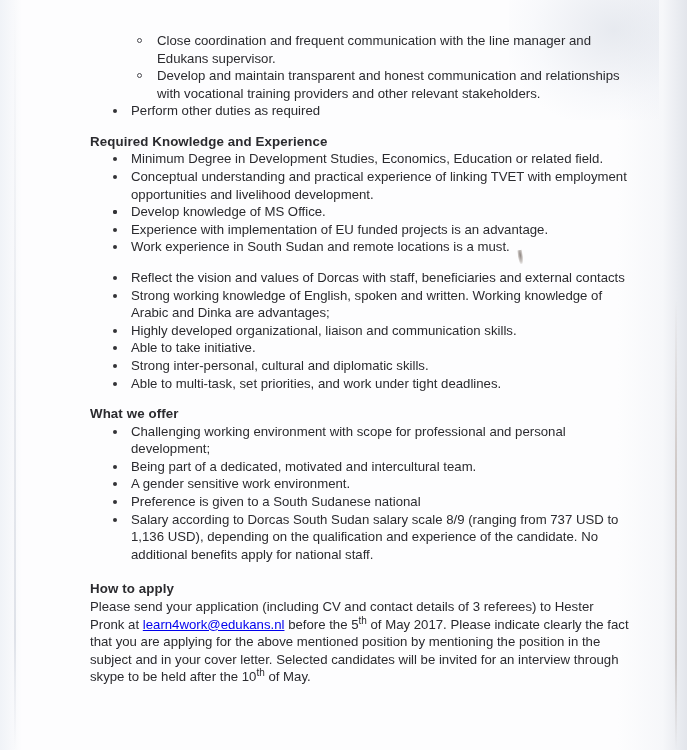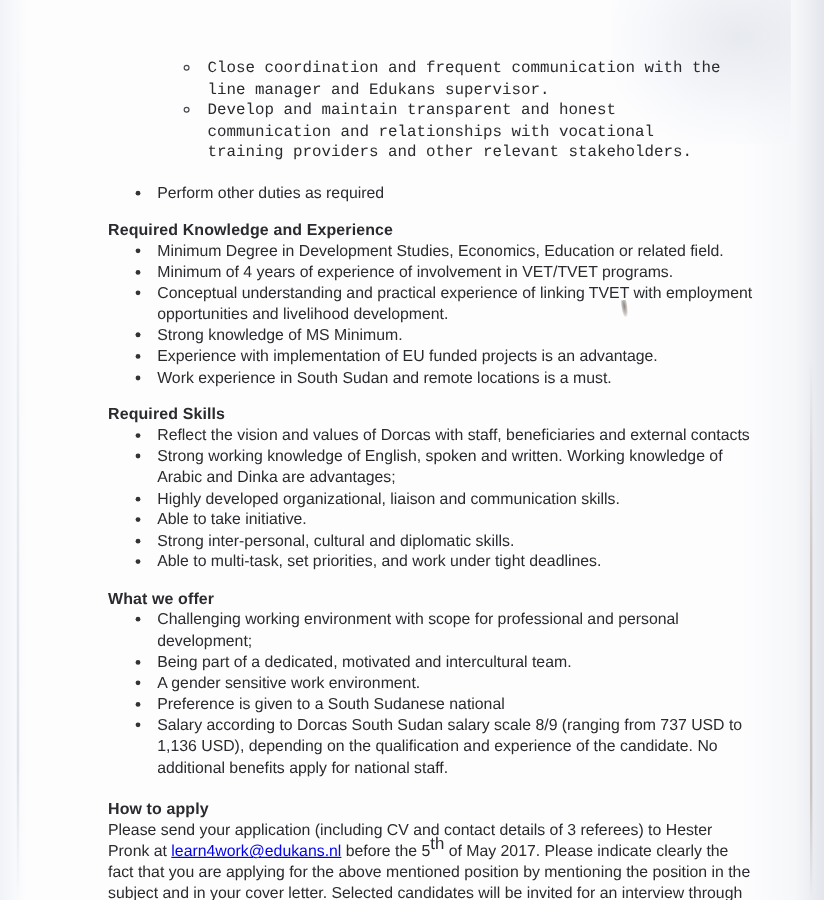--- a/index.html
+++ b/index.html
@@ -95,23 +95,22 @@
     position: absolute;
     left: 23px;
     top: 7px;
     width: 4px;
     height: 4px;
     border-radius: 50%;
     background: #333337;
   }
   ul.lvl2 {
     list-style: none;
-    margin: 16px;
+    margin: 0;
     padding: 0;
-    font-family: Liberation Mono, monospace;
   }
   ul.lvl2 > li {
     position: relative;
     padding-left: 67px;
     font-size: 13.2px;
     line-height: 17.6px;
   }
   ul.lvl2 > li > .bullet-o {
     position: absolute;
     left: 47px;
@@ -122,21 +121,21 @@
     border: 1.2px solid #4a4a50;
     background: transparent;
     box-sizing: border-box;
   }
   p.para {
     margin: 0;
     font-size: 13.2px;
     line-height: 17.6px;
   }
   .u { text-decoration: underline; margin-top: 44px; }
-  sup { font-size: 14px; vertical-align: super; line-height: 0; }
+  sup { font-size: 10px; vertical-align: super; line-height: 0; }
 </style>
 </head>
 <body>
 
 <div class="page">
 
   <div class="scan-left-wash"></div>
   <div class="scan-left-line"></div>
   <div class="scan-right-shadow"></div>
   <div class="scan-topright-ghost"></div>
@@ -161,31 +160,29 @@
         <span class="bullet"></span>
         <span>Perform other duties as required</span>
       </li>
     </ul>
 
     <div class="spacer-sm"></div>
 
     <h2 class="h-sec">Required Knowledge and Experience</h2>
     <ul class="lvl1">
       <li><span class="bullet"></span><span>Minimum Degree in Development Studies, Economics, Education or related field.</span></li>
-      <li><span class="bullet"></span><span>Minimum of 4 years of experience of involvement in VET/TVET programs.</span></li>
       <li><span class="bullet"></span><span>Conceptual understanding and practical experience of linking TVET with employment opportunities and livelihood development.</span></li>
       <li><span class="bullet"></span></li>
-      <li><span class="bullet"></span><span>Strong knowledge of MS Minimum.</span></li>
+      <li><span class="bullet"></span><span>Develop knowledge of MS Office.</span></li>
       <li><span class="bullet"></span><span>Experience with implementation of EU funded projects is an advantage.</span></li>
       <li><span class="bullet"></span><span>Work experience in South Sudan and remote locations is a must.</span></li>
     </ul>
 
     <div class="spacer-sm"></div>
 
-    <h2 class="h-sec">Required Skills</h2>
     <ul class="lvl1">
       <li><span class="bullet"></span><span>Reflect the vision and values of Dorcas with staff, beneficiaries and external contacts</span></li>
       <li><span class="bullet"></span><span>Strong working knowledge of English, spoken and written. Working knowledge of Arabic and Dinka are advantages;</span></li>
       <li><span class="bullet"></span><span>Highly developed organizational, liaison and communication skills.</span></li>
       <li><span class="bullet"></span><span>Able to take initiative.</span></li>
       <li><span class="bullet"></span><span>Strong inter-personal, cultural and diplomatic skills.</span></li>
       <li><span class="bullet"></span><span>Able to multi-task, set priorities, and work under tight deadlines.</span></li>
     </ul>
 
     <div class="spacer-sm"></div>

